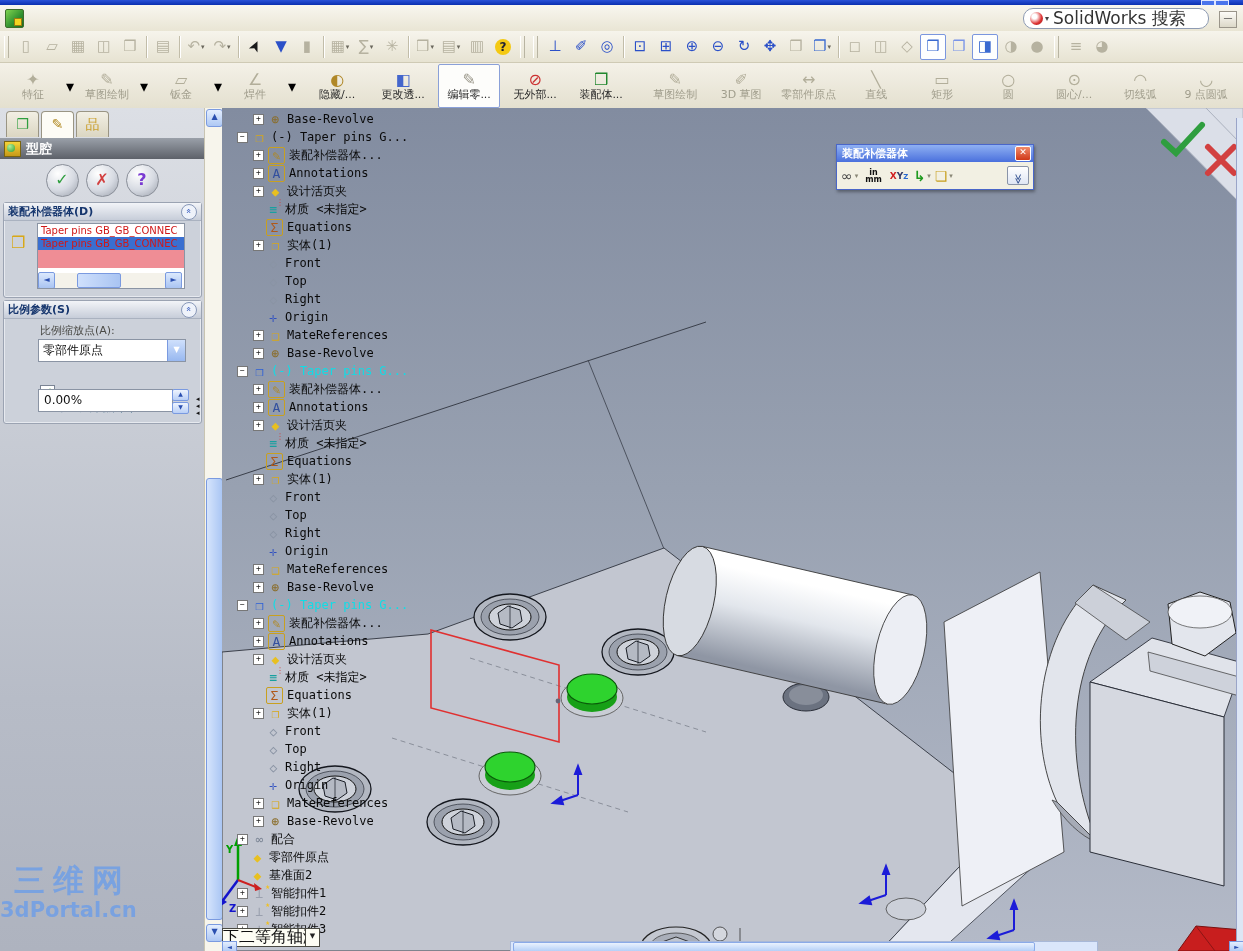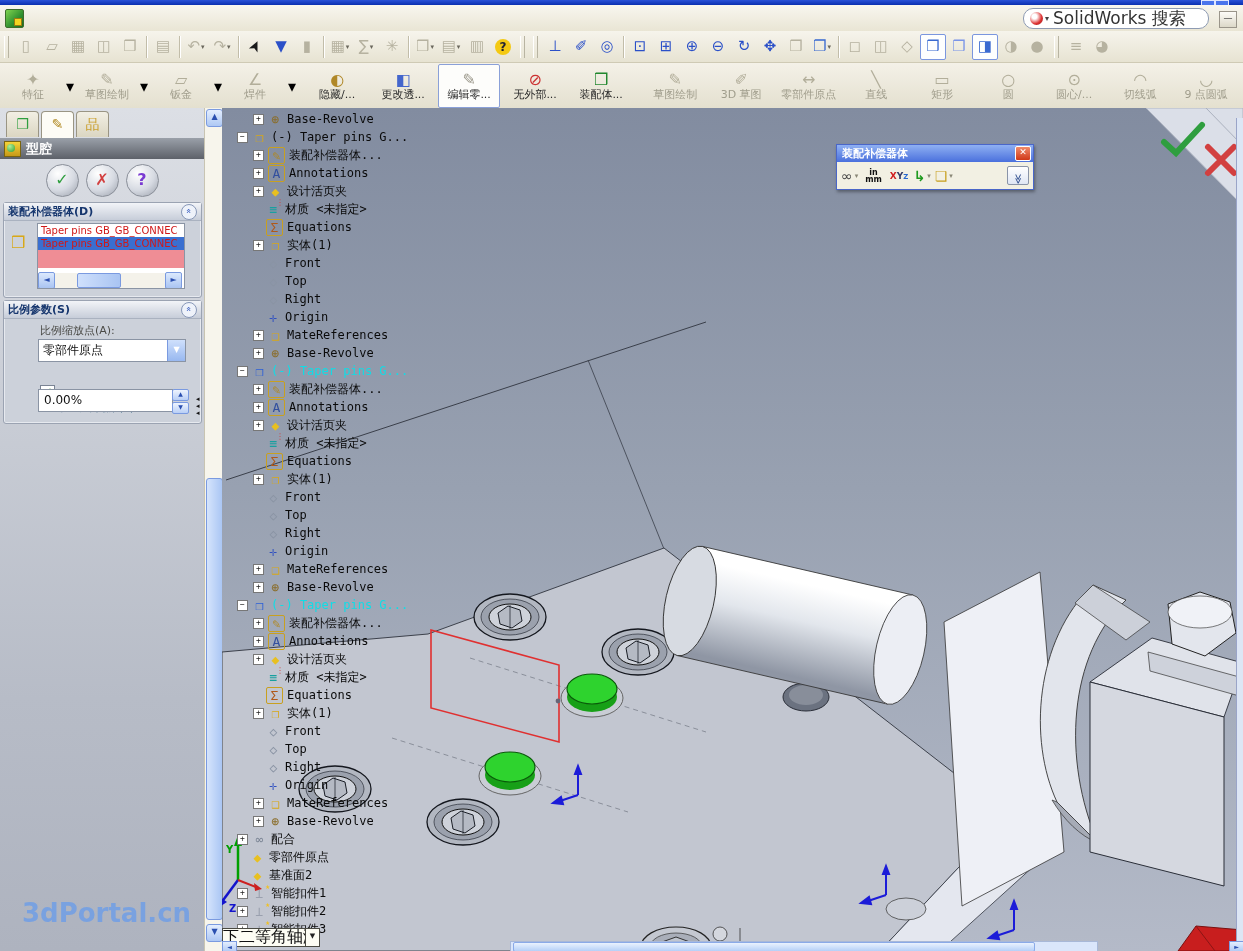--- a/index.html
+++ b/index.html
@@ -65,21 +65,21 @@
   #combo{position:absolute;left:34px;top:38px;width:146px;height:21px;border:1px solid #8a94a4;background:#fff;display:flex;}
   #combo .val{flex:1;font-size:12px;line-height:20px;padding-left:4px;color:#111;}
   #combo .dd{width:17px;background:linear-gradient(#cfe0fc,#98b8f0);border-left:1px solid #7a9ae0;color:#fff;font-size:8px;text-align:center;line-height:20px;}
   #chkrow{position:absolute;left:36px;top:68px;display:flex;align-items:center;}
   #chkbox{width:13px;height:13px;border:1px solid #7a8494;background:#fff;color:#2aa02a;font-size:12px;line-height:12px;text-align:center;font-weight:bold;margin-right:4px;}
   #chklbl{font-size:10px;color:#0c4a6e;margin-top:32px;}
   #spin{position:absolute;left:34px;top:88px;width:128px;height:21px;border:1px solid #8a94a4;background:#fff;font-size:12px;line-height:20px;padding-left:5px;color:#111;}
   #spinbtns{position:absolute;left:168px;top:88px;display:flex;flex-direction:column;gap:1px;}
   .spb{width:15px;height:10px;background:linear-gradient(#eef4fe,#b9cff6);border:1px solid #7a9ae0;border-radius:2px;font-size:6px;line-height:8px;text-align:center;color:#2a4fb0;}
   #wm1{position:absolute;left:14px;top:752px;font-size:31px;font-weight:bold;color:#74a0e4;letter-spacing:8px;opacity:.9;}
-  #wm2{position:absolute;left:22px;top:790px;font-size:26px;font-weight:bold;color:#74a0e4;opacity:.9;text-align:right;}
+  #wm2{position:absolute;left:0;top:790px;font-size:21px;font-weight:bold;color:#74a0e4;opacity:.9;text-align:right;}
   
   #pscroll{position:absolute;left:204px;top:108px;width:18px;height:843px;background:#f7f5ec;border-left:1px solid #c8c4b2;}
   .pbtn{position:absolute;left:1px;width:15px;height:16px;background:linear-gradient(#e4eefe,#aec8f4);border:1px solid #7a9ae0;border-radius:3px;color:#2a4fb0;font-size:8px;text-align:center;line-height:14px;}
   #pthumb{position:absolute;left:1px;top:370px;width:15px;height:440px;background:linear-gradient(90deg,#d5e4fc,#aac6f4);border:1px solid #7a9ae0;border-radius:3px;}
   #splitarrows{position:absolute;left:196px;top:396px;width:8px;font-size:7px;line-height:7px;color:#111;}
   
   #viewport{position:absolute;left:222px;top:108px;width:1021px;height:843px;overflow:hidden;}
   #scene{position:absolute;left:0;top:0;}
   
   #tree{position:absolute;left:11px;top:2px;width:210px;}
@@ -447,20 +447,21 @@
         <span id="chkbox">✓</span>
         <span id="chklbl">统一比例缩放(U)</span>
       </div>
       <div id="spin">0.00%</div>
       <div id="spinbtns">
         <span class="spb">▲</span>
         <span class="spb">▼</span>
       </div>
     </div>
 
+    <div id="wm1">三维网</div>
     <div id="wm2">3dPortal.cn</div>
   </div>
 
   <div id="pscroll">
     <span class="pbtn" style="top:1px;">▲</span>
     <span id="pthumb"></span>
     <span class="pbtn" style="top:816px;">▼</span>
   </div>
   <div id="splitarrows">◂<br>◂<br>◂</div>
 

